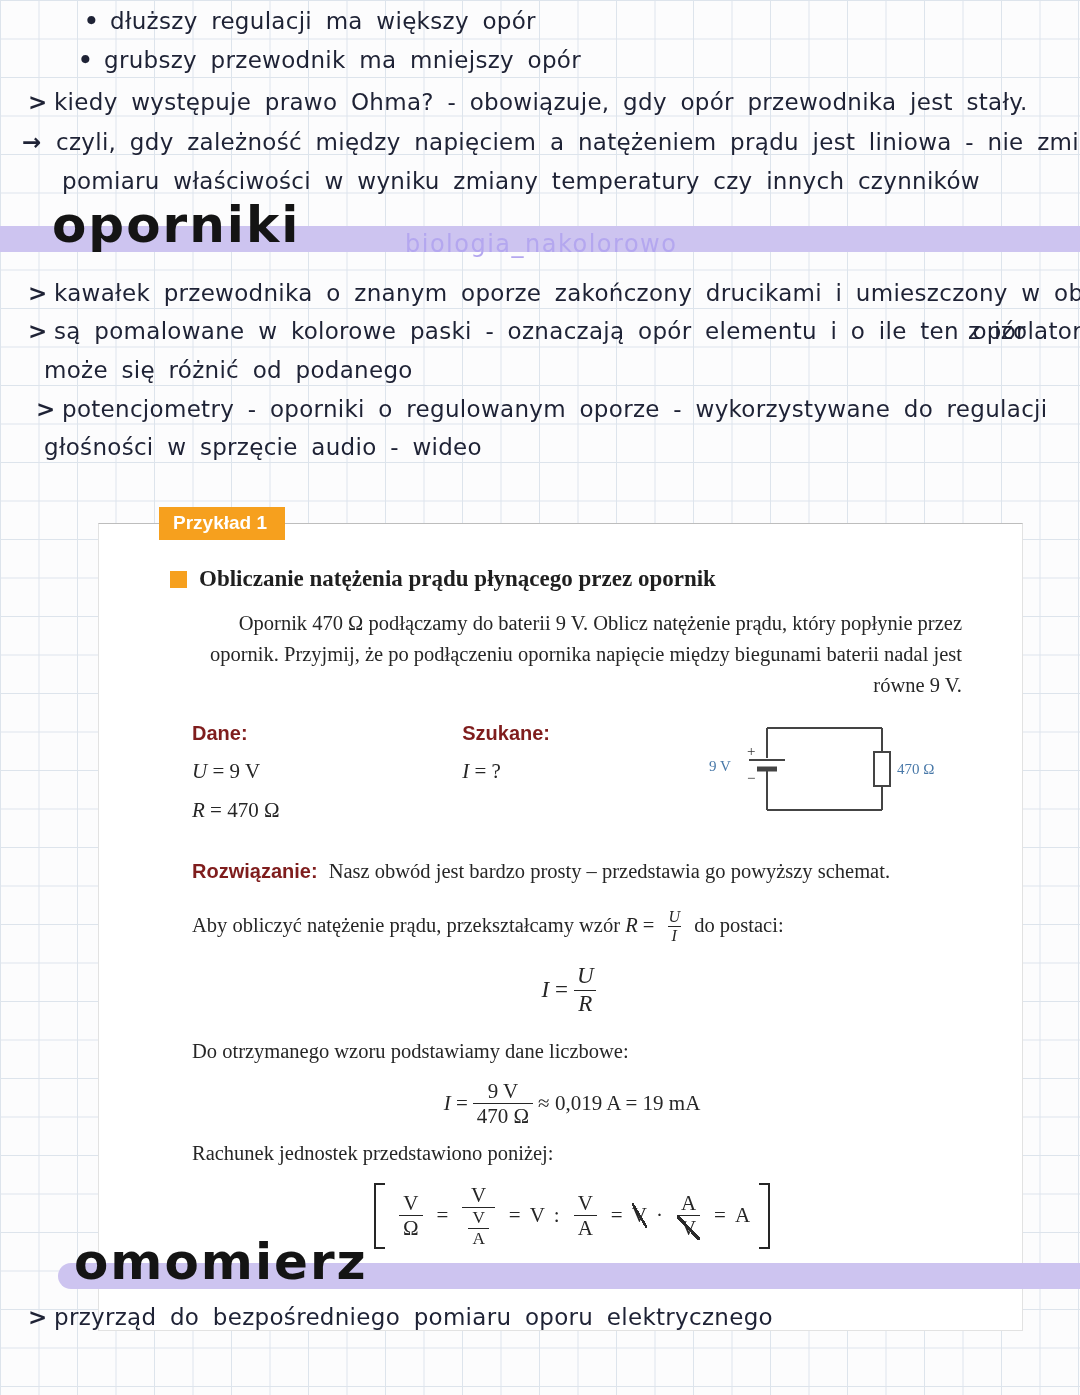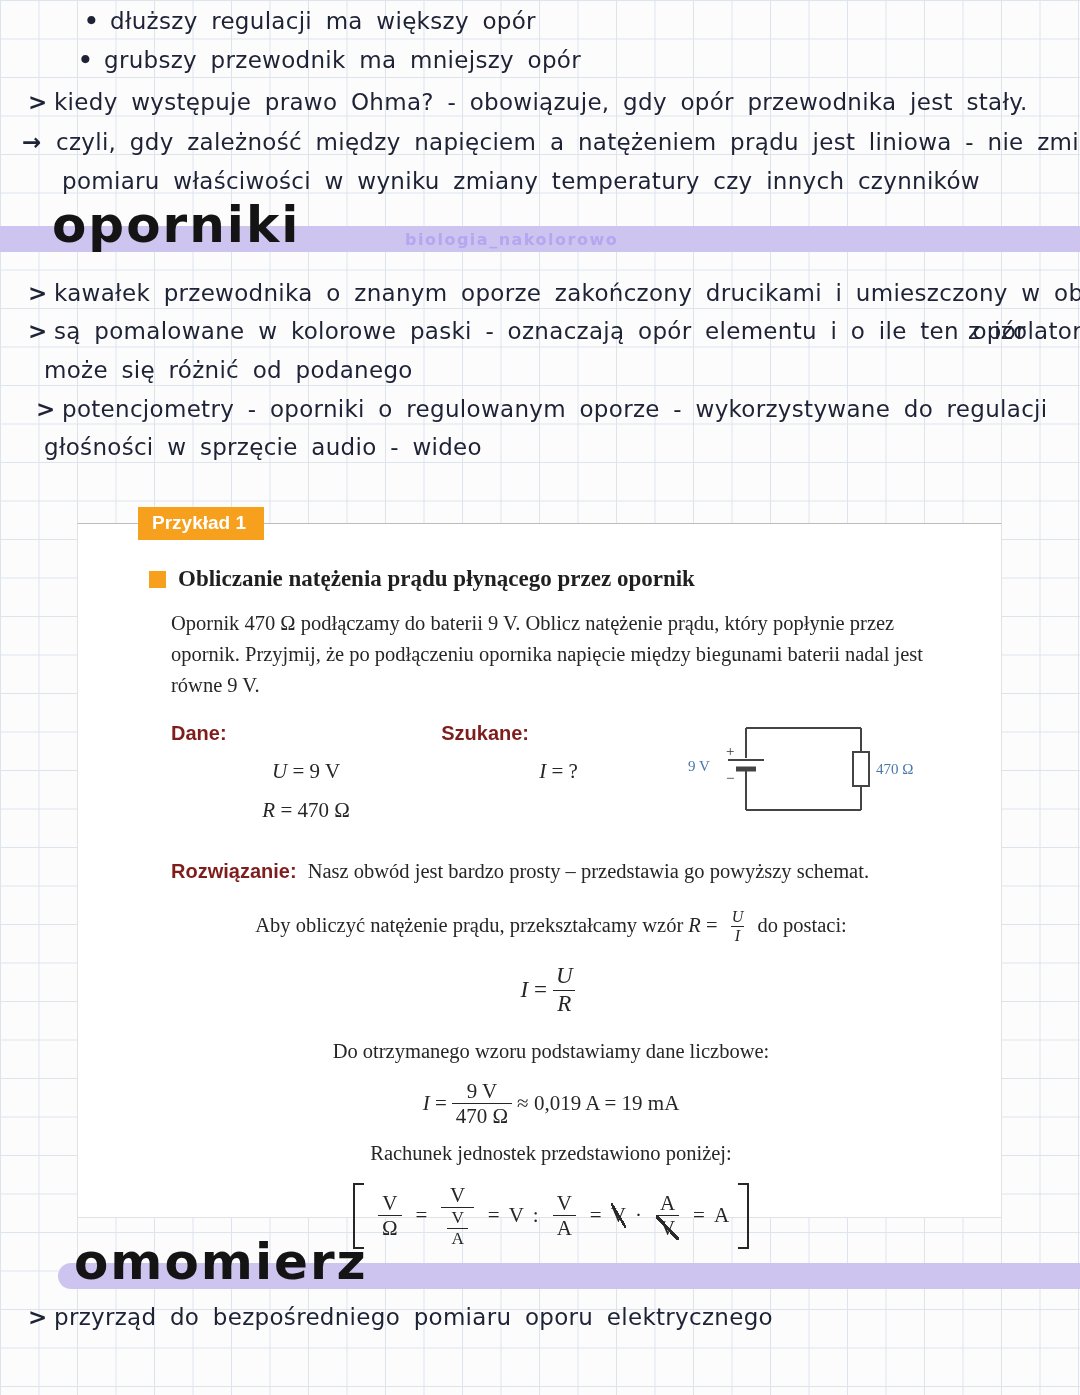--- a/index.html
+++ b/index.html
@@ -32,30 +32,30 @@
   .band.rounded{border-radius:14px 0 0 14px;left:58px;width:1022px;}
   .hw-title{
     position:absolute;
     font-size:50px;
     font-weight:900;
     color:#141414;
     letter-spacing:2px;
   }
   .watermark{
     position:absolute;
-    font-size:16px;
+    font-size:24px;
     color:#b4a7ef;
     letter-spacing:1.5px;
-    font-weight:700;
+    font-weight:400;
   }
   
   .card{
     position:absolute;
-    left:77px;top:523px;
-    width:925px;height:695px;
+    left:98px;top:523px;
+    width:925px;height:808px;
     background:#ffffff;
     border:1px solid #e2e2e2;
     border-top:1px solid #bdbdbd;
     box-sizing:border-box;
     font-family:"Liberation Serif", serif;
     color:#262626;
     padding:38px 70px 4px 93px;
   }
   .tab{
     position:absolute;
@@ -66,45 +66,45 @@
     font-weight:bold;
     font-size:19px;
     padding:5px 18px 6px 14px;
   }
   .ex-heading{
     font-size:23px;font-weight:bold;color:#1f1f1f;
     display:flex;align-items:center;gap:12px;
     margin:4px 0 16px -22px;
   }
   .sq{width:17px;height:17px;background:#F6A01E;display:inline-block;flex:0 0 auto;}
-  .ex-intro{font-size:20.5px;line-height:1.5;width:770px;margin:8px 0 22px 0;}
+  .ex-intro{font-size:20.5px;line-height:1.5;width:770px;margin:8px 0 22px 0;text-align:right;}
   .row{display:flex;align-items:flex-start;}
   .col-dane{width:305px;}
   .col-szukane{width:265px;}
   .lbl{
     font-family:"Liberation Sans", sans-serif;
     font-weight:bold;color:#7f1d1d;font-size:20px;
   }
-  .val{font-size:21px;margin-top:14px;text-align:center;}
+  .val{font-size:21px;margin-top:14px;}
   .val i{font-style:italic;}
   .circuit-wrap{margin-top:-8px;}
   .sol{font-size:20.5px;line-height:1.5;margin-top:26px;}
   .sol .lbl{font-size:20px;margin-right:6px;}
   
   .frac{display:inline-flex;flex-direction:column;align-items:center;vertical-align:middle;margin:0 5px;line-height:1.15;}
   .frac .num{padding:0 4px;}
   .frac .den{border-top:1.6px solid #262626;padding:0 4px;}
   .frac .frac{font-size:.82em;margin:0 2px;}
   .frac-sm{font-size:16px;}
   .formula{
     display:flex;justify-content:center;align-items:center;
     font-size:23px;margin:18px 0 14px 0;
   }
   .formula i{font-style:italic;}
-  .ptext{font-size:20.5px;line-height:1.5;margin:10px 0 0 0;text-align:center;}
+  .ptext{font-size:20.5px;line-height:1.5;margin:10px 0 0 0;}
   .cancel{
     position:relative;display:inline-block;
     background:linear-gradient(to top right, transparent 45%, #2b2b2b 45%, #2b2b2b 55%, transparent 55%);
   }
   .units{
     display:flex;justify-content:center;align-items:center;
     font-size:21px;margin:14px 0 10px 0;gap:9px;
   }
   .brk{width:9px;align-self:stretch;}
   .brk-l{border-left:2.4px solid #262626;border-top:2.4px solid #262626;border-bottom:2.4px solid #262626;}

